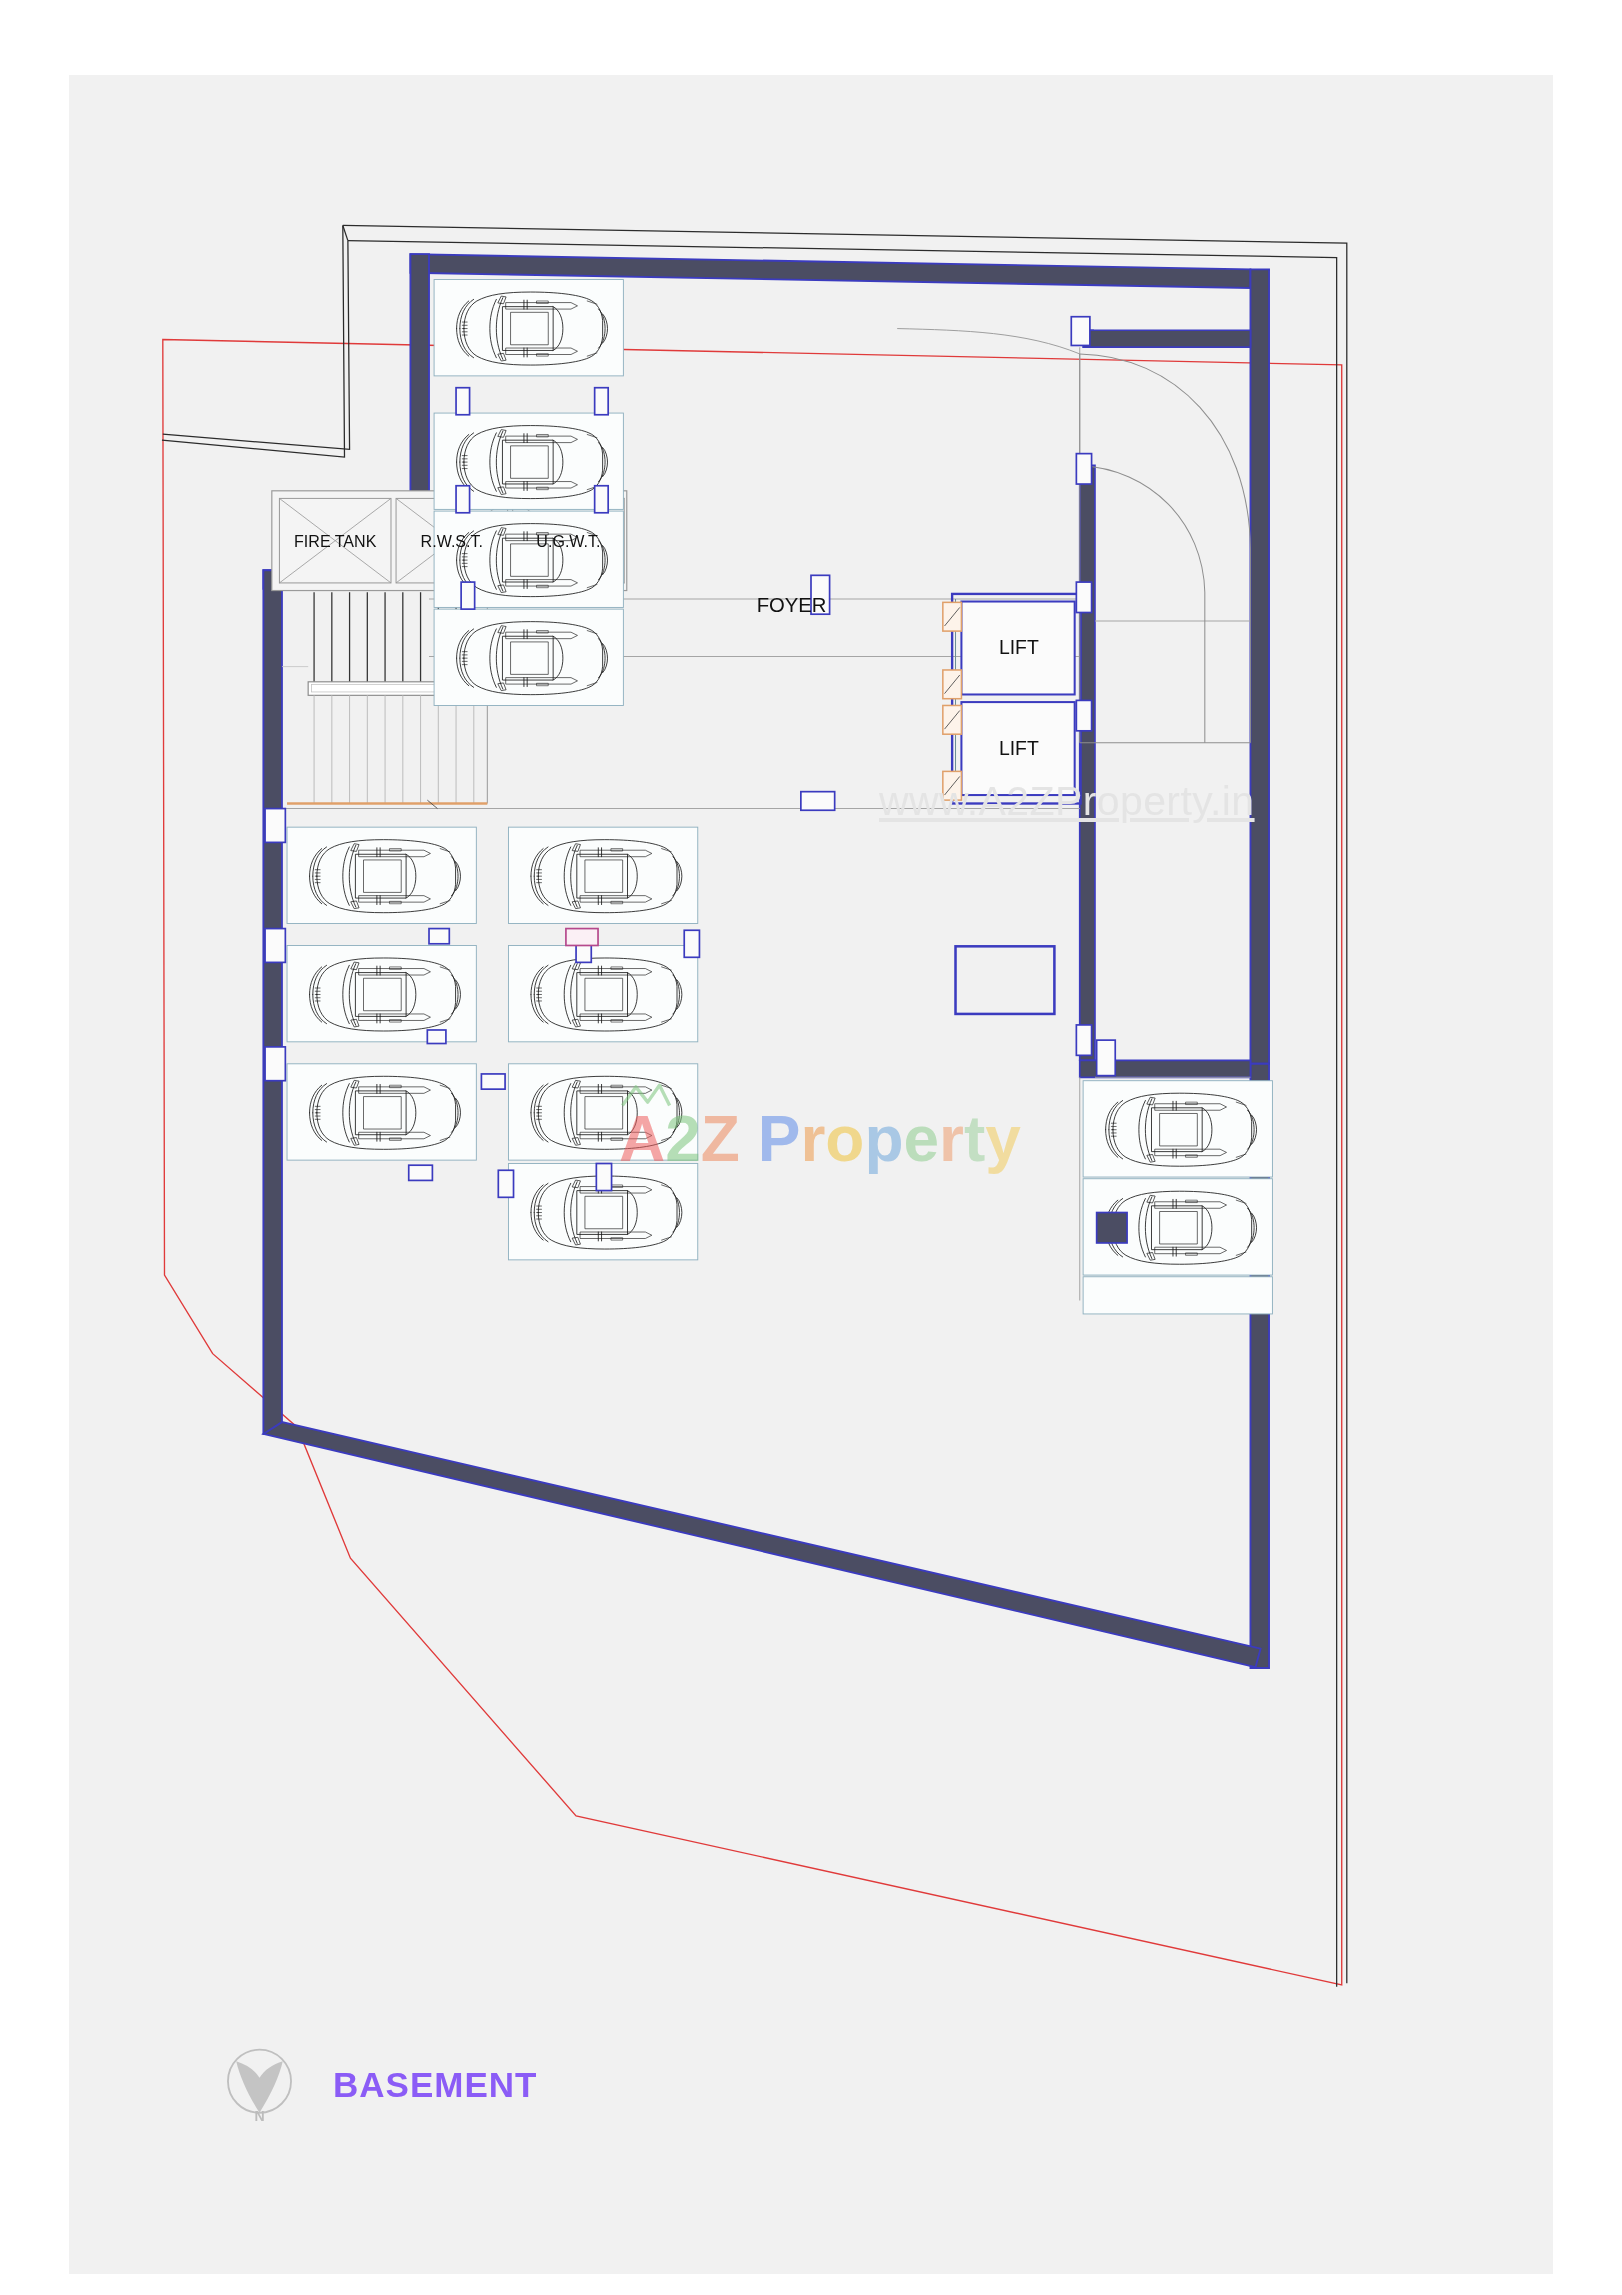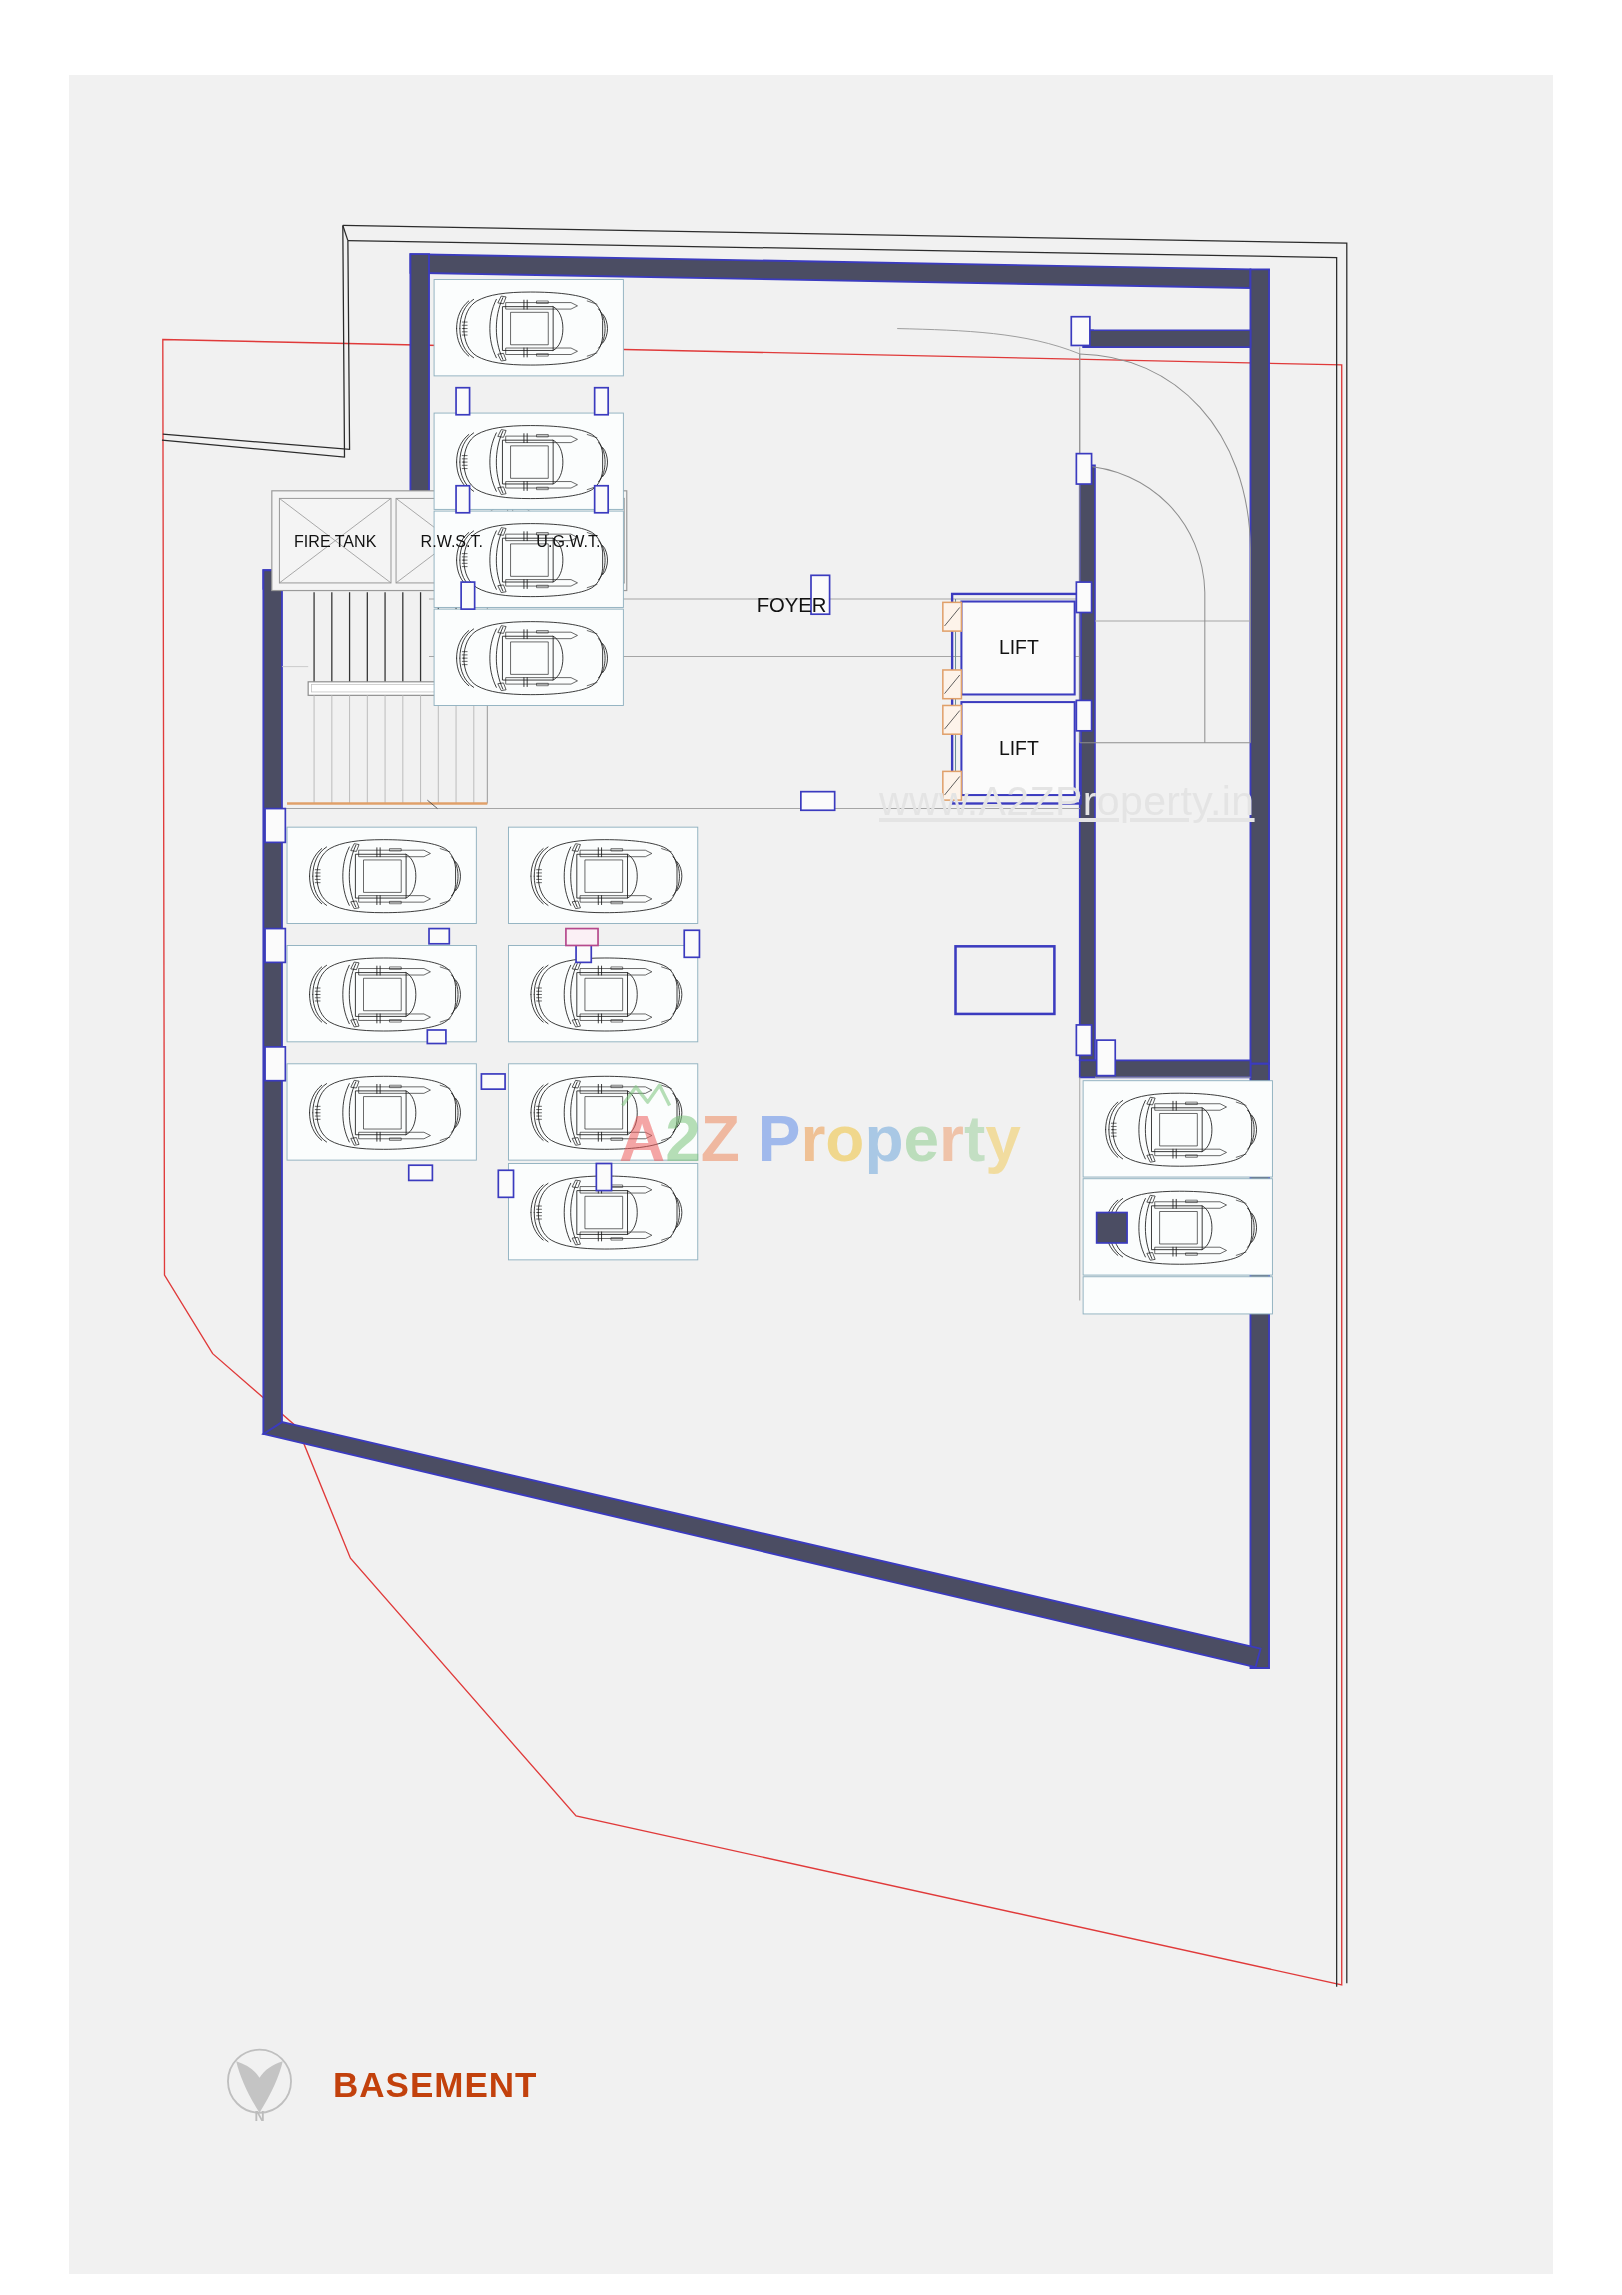--- a/index.html
+++ b/index.html
@@ -33,21 +33,21 @@
     display:flex;align-items:center;gap:32px;
   }
   .compass{
     position:relative;width:83px;height:83px;flex:0 0 auto;
   }
   .compass svg{display:block;width:83px;height:83px;}
   .sheet-title{
     font-size:35px;
     font-weight:700;
     letter-spacing:1px;
-    color:#c2410c;
+    color:#8b5cf6;
     font-family:"Liberation Sans", sans-serif;
     white-space:nowrap;
     line-height:1;
   }
 
   
   .wm-url{
     position:absolute;
     left:879px;top:778px;   
     font-size:41px;

